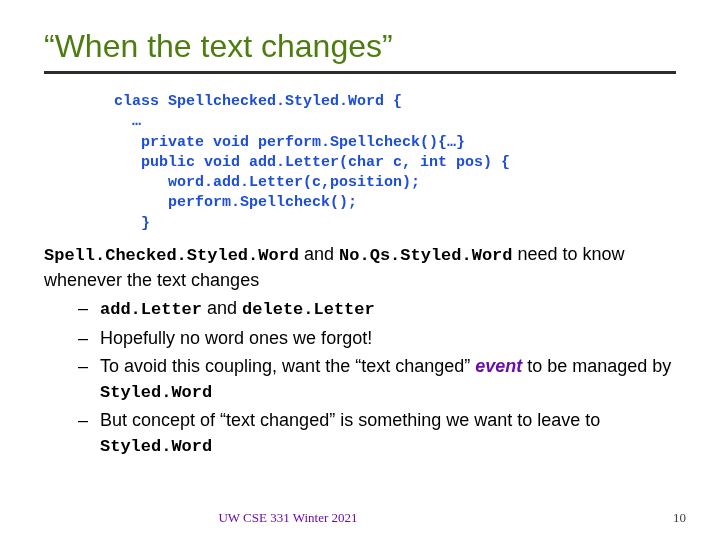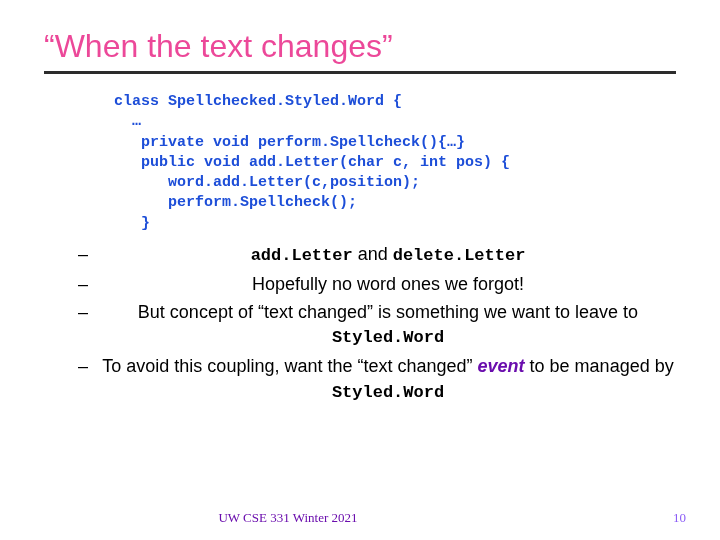--- a/index.html
+++ b/index.html
@@ -9,21 +9,21 @@
     background: #fff;
     font-family: Arial, Helvetica, sans-serif;
     position: relative;
     overflow: hidden;
   }
   .slide {
     padding: 28px 44px 0 44px;
   }
   .title {
     font-size: 32px;
-    color: #ec4899;
+    color: #4d7c0f;
     font-family: Arial, sans-serif;
     font-weight: normal;
     margin-bottom: 6px;
   }
   .title-underline {
     border: none;
     border-top: 3px solid #2c2c2c;
     margin-bottom: 18px;
   }
   .code-block {
@@ -49,21 +49,20 @@
   .bullets {
     list-style: none;
     margin-top: 4px;
   }
   .bullets li {
     position: relative;
     padding-left: 56px;
     font-size: 18px;
     line-height: 1.35;
     margin-bottom: 4px;
-    text-align: center;
   }
   .bullets li::before {
     content: "–";
     position: absolute;
     left: 34px;
     top: 0;
   }
   .event-em {
     font-style: italic;
     font-weight: bold;
@@ -77,49 +76,52 @@
     text-align: center;
     font-size: 13px;
     color: #6a0dad;
     font-family: "Times New Roman", Times, serif;
   }
   .page-num {
     position: absolute;
     bottom: 14px;
     right: 34px;
     font-size: 13px;
-    color: #8b5cf6;
+    color: #404040;
     font-family: "Times New Roman", Times, serif;
     margin-top: 12px;
   }
 </style>
 </head>
 <body>
 
 <div class="slide">
   <h1 class="title">“When the text changes”</h1>
   <hr class="title-underline">
 
   <div class="code-block">class Spellchecked.Styled.Word {
   …
    private void perform.Spellcheck(){…}
    public void add.Letter(char c, int pos) {
       word.add.Letter(c,position);
       perform.Spellcheck();
    }</div>
 
+  <div class="body-text">
+    <span class="mono">Spell.Checked.Styled.Word</span><span> and </span><span class="mono">No.Qs.Styled.Word</span><span> need to know whenever the text changes</span>
+  </div>
 
   <ul class="bullets">
     <li>
       <span class="mono">add.Letter</span><span> and </span><span class="mono">delete.Letter</span>
     </li>
     <li>Hopefully no word ones we forgot!</li>
     <li>
-      <span>But concept of “text changed” is something we want to leave to </span><span class="mono">Styled.Word</span>
+      <span>To avoid this coupling, want the “text changed” </span><span class="event-em">event</span><span> to be managed by </span><span class="mono">Styled.Word</span>
     </li>
     <li>
-      <span>To avoid this coupling, want the “text changed” </span><span class="event-em">event</span><span> to be managed by </span><span class="mono">Styled.Word</span>
+      <span>But concept of “text changed” is something we want to leave to </span><span class="mono">Styled.Word</span>
     </li>
   </ul>
 </div>
 
 <div class="footer">UW CSE 331 Winter 2021</div>
 <div class="page-num">10</div>
 
 </body></html>

